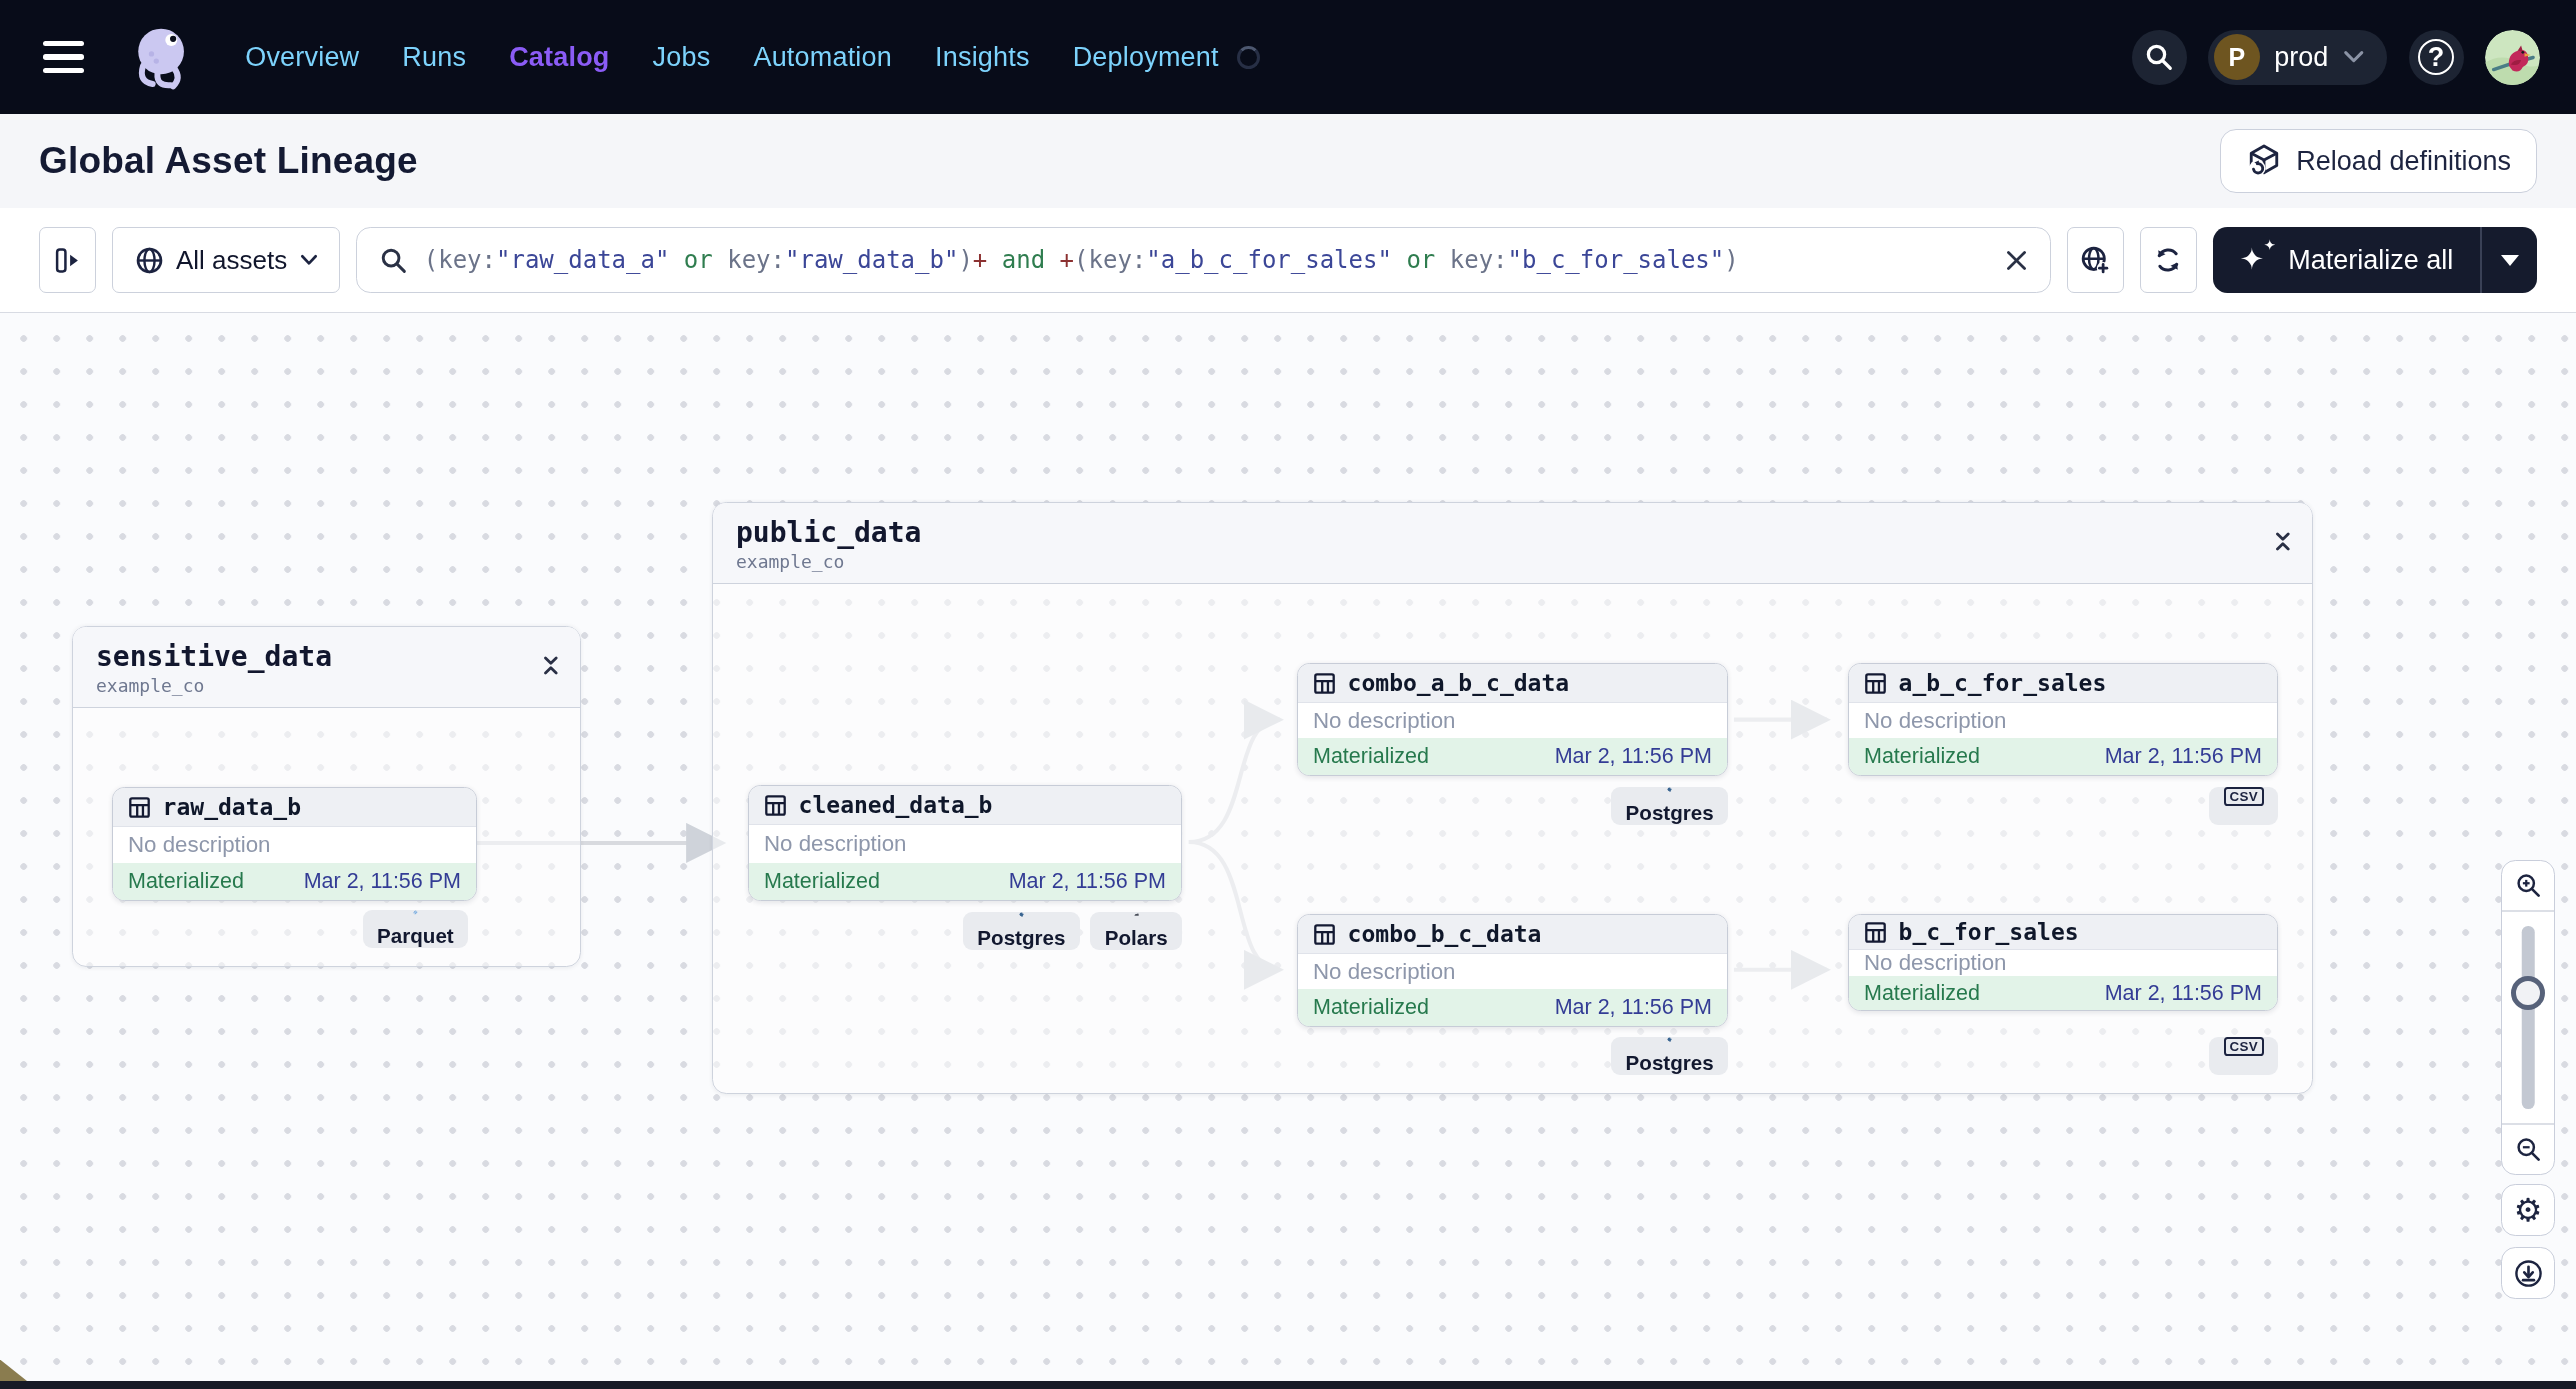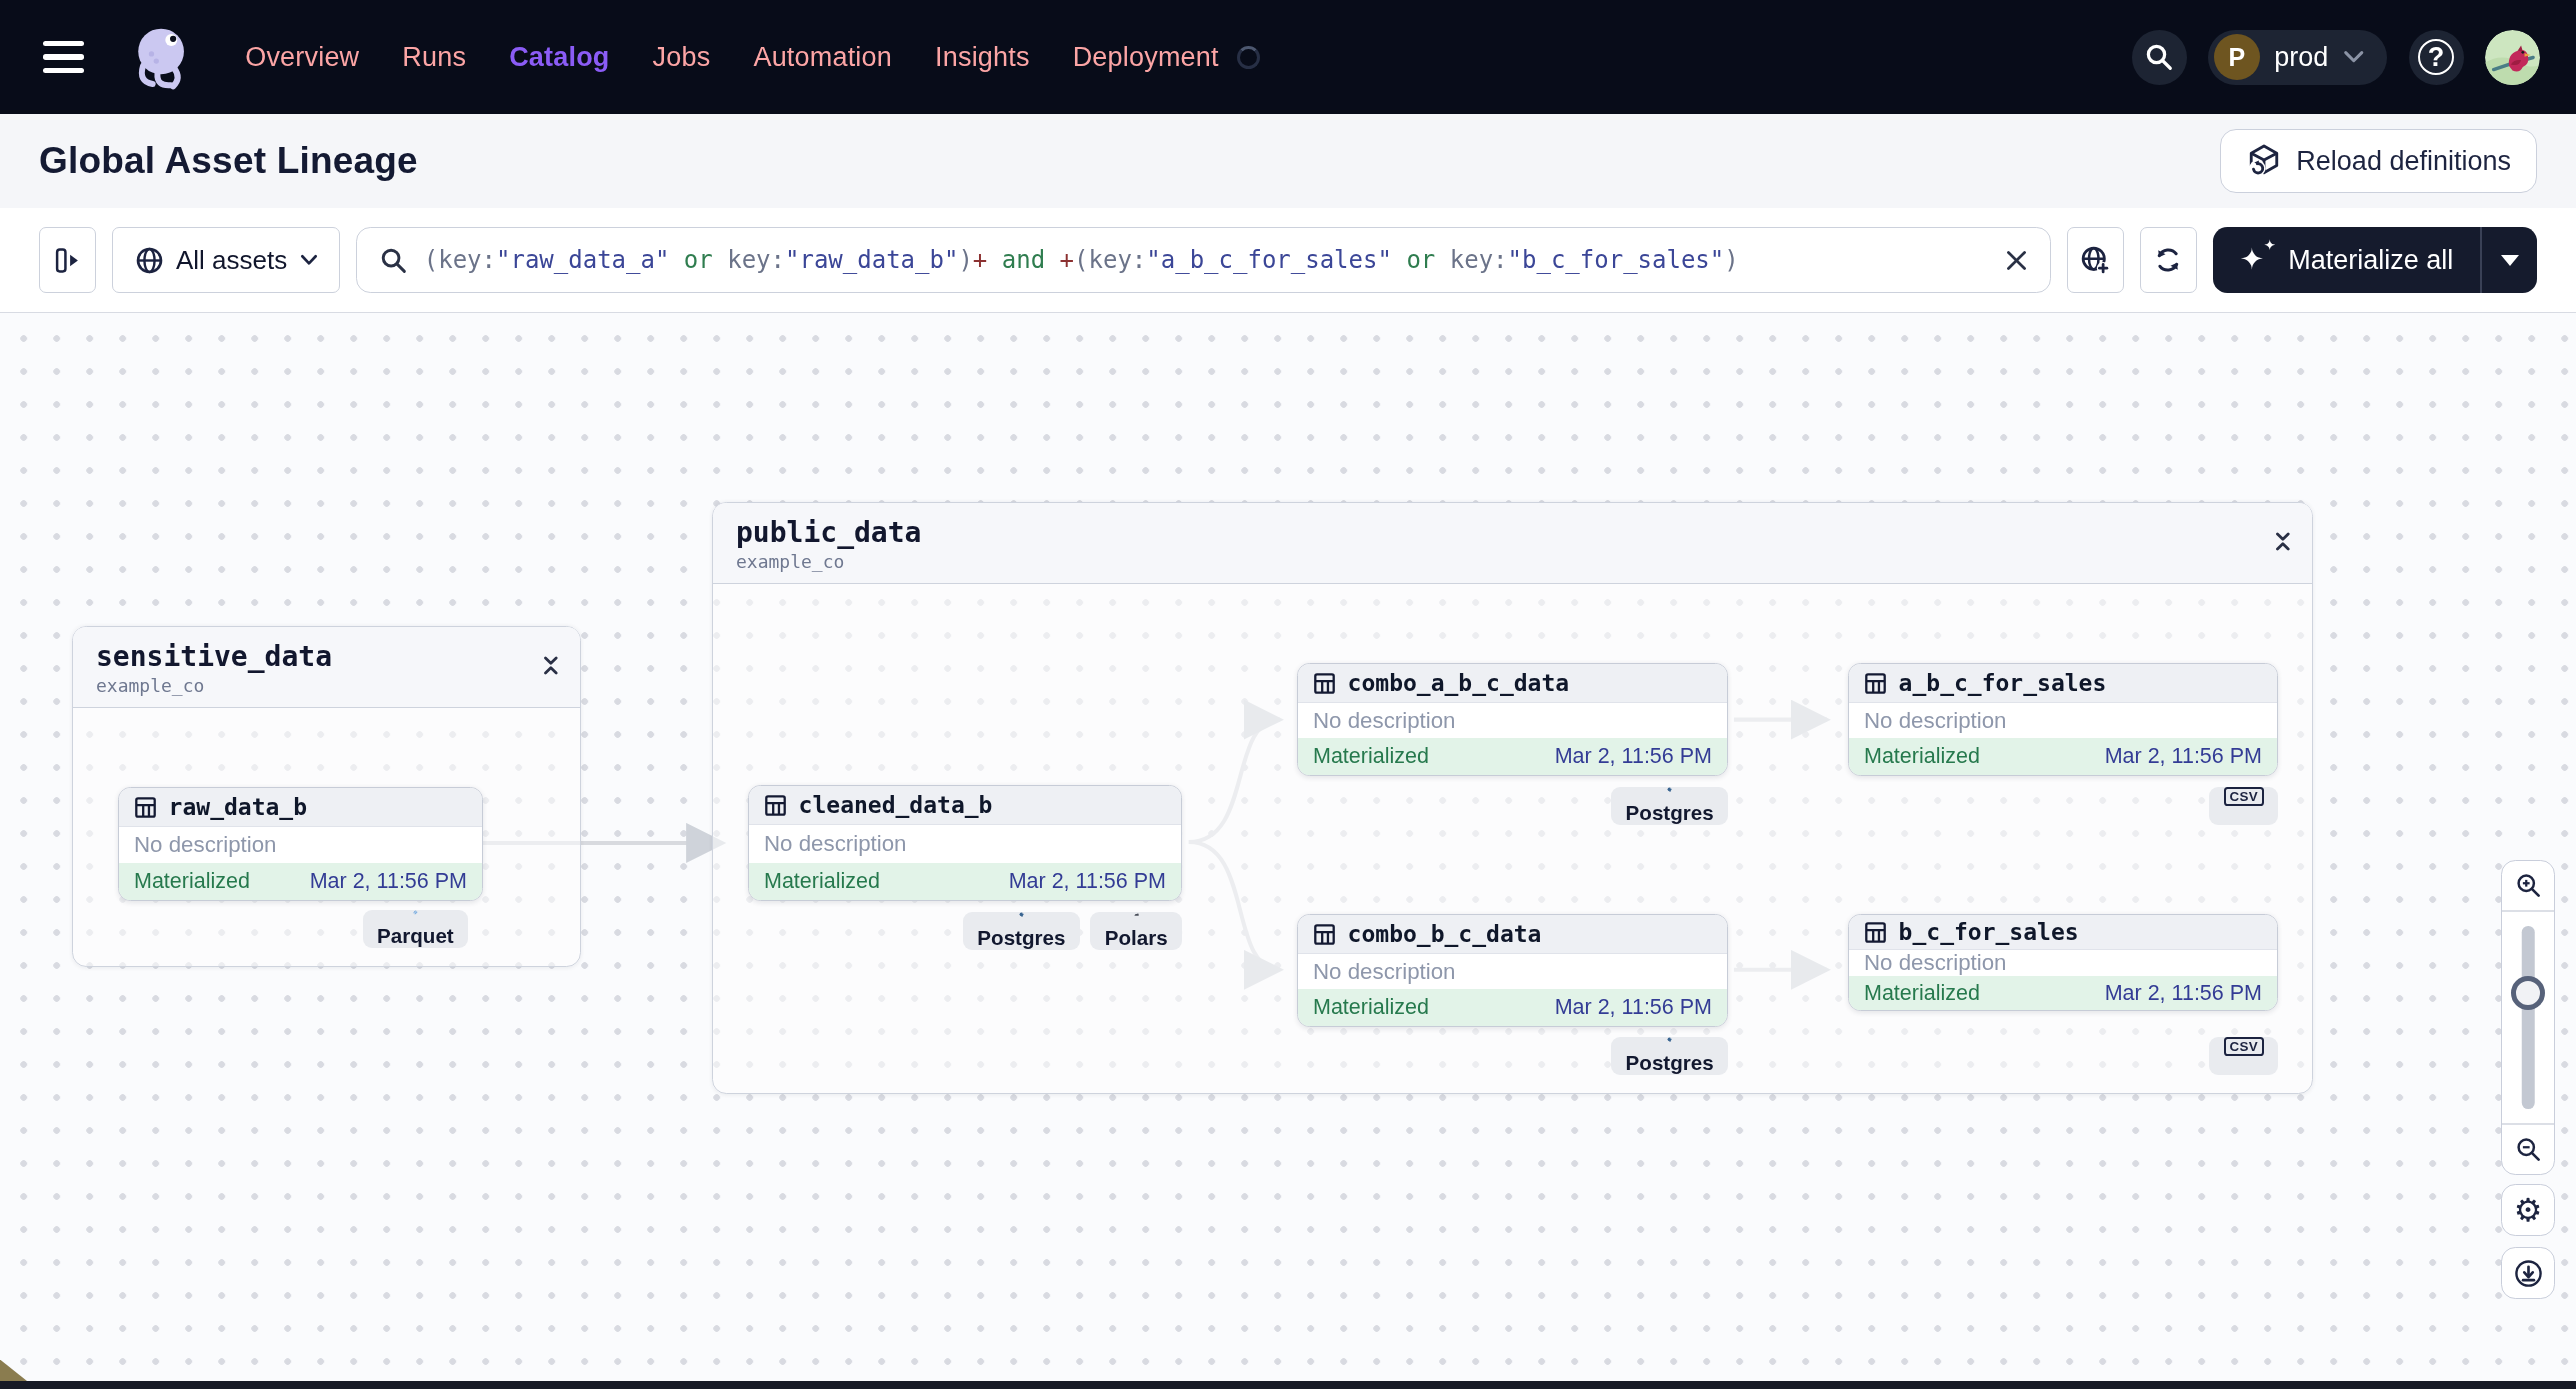--- a/index.html
+++ b/index.html
@@ -15,21 +15,21 @@
   .topnav {
     position: absolute; top: 0; left: 0; right: 0; height: 114px;
     background: #080c19;
     display: flex; align-items: center;
     padding: 0 36px;
   }
   .hamburger { width: 59px; height: 59px; display:flex; flex-direction:column; justify-content:center; gap:8px; cursor:pointer; margin-left: 7.2px;}
   .hamburger span { display:block; width: 41px; height: 5.4px; background:#fff; border-radius:2.7px; }
   .logo { width: 77px; height: 77px; margin-left: 23px; }
   .nav-links { display:flex; align-items:center; gap: 43px; margin-left: 43px; }
-  .nav-link { font-size: 27px; color: #fca5a5; cursor: pointer; letter-spacing:0.2px; }
+  .nav-link { font-size: 27px; color: #7dd3fc; cursor: pointer; letter-spacing:0.2px; }
   .nav-link.active { color:#8b5cf6; font-weight:700; }
   .spinner {
     width: 23px; height: 23px; border-radius: 50%;
     border: 3.6px solid #272f45; border-top-color:#4d5870;
     margin-left: -25px;
   }
   .nav-right { margin-left:auto; display:flex; align-items:center; gap: 21.5px; }
   .nav-circle-btn {
     width: 55px; height: 55px; border-radius: 50%;
     background:#1d2433; display:flex; align-items:center; justify-content:center; cursor:pointer;
@@ -357,21 +357,21 @@
       <div class="group-sub">example_co</div>
       <span class="collapse-icon">
         <svg width="19.7" height="21.5" viewBox="0 0 18 20">
           <polyline points="4,3 9,8 14,3" fill="none" stroke="#2a3045" stroke-width="2.6" stroke-linecap="round" stroke-linejoin="round"></polyline>
           <polyline points="4,17 9,12 14,17" fill="none" stroke="#2a3045" stroke-width="2.6" stroke-linecap="round" stroke-linejoin="round"></polyline>
         </svg>
       </span>
     </div>
   </div>
 
-  <div class="node" style="left:118px; top:474px; width:365px; height:114px;">
+  <div class="node" style="left:112px; top:474px; width:365px; height:114px;">
     <div class="node-head">
       <svg width="23" height="23" viewBox="0 0 20 20">
         <rect x="2" y="2" width="16" height="16" rx="1.5" fill="none" stroke="#141a33" stroke-width="2"></rect>
         <line x1="2" y1="8" x2="18" y2="8" stroke="#141a33" stroke-width="2"></line>
         <line x1="8" y1="8" x2="8" y2="18" stroke="#141a33" stroke-width="2"></line>
         <line x1="13" y1="8" x2="13" y2="18" stroke="#141a33" stroke-width="2"></line>
       </svg>
       <span class="node-name">raw_data_b</span>
     </div>
     <div class="node-body">

